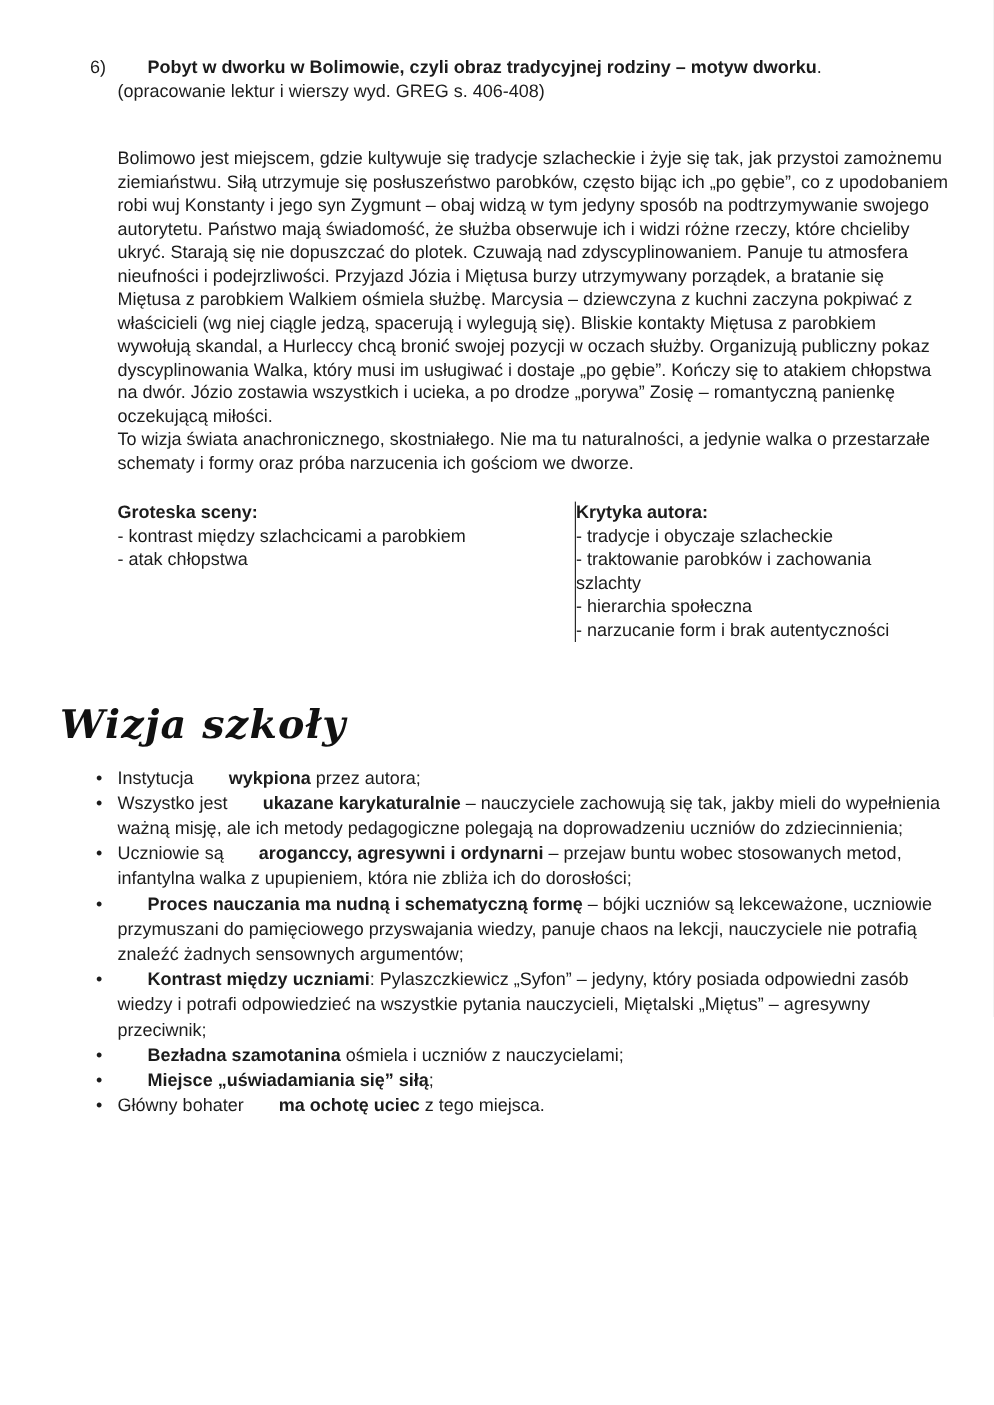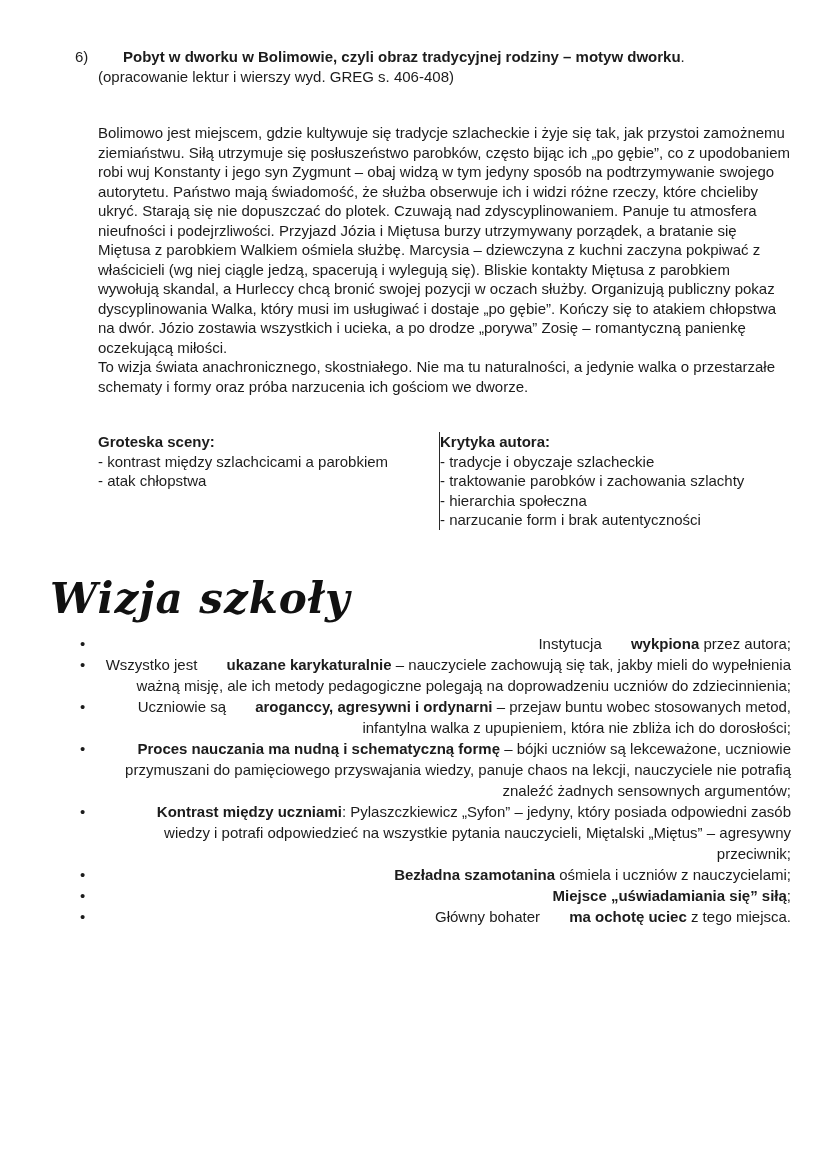--- a/index.html
+++ b/index.html
@@ -22,51 +22,51 @@
     width: 716px;
   }
   .topic-header { display: flex; }
   .topic-number { width: 23px; flex-shrink: 0; }
   .topic-title b { font-weight: 700; }
   .indent { margin-left: 23px; }
   .summary { margin-top: 37px; width: 693px; }
   .summary p { margin: 0; }
   .comparison {
     display: flex;
-    margin-top: 36px;
+    margin-top: 22px;
     width: 648px;
+    gap: 40px;
   }
   .comparison .col-left {
     width: 333px;
     flex-shrink: 0;
     padding-right: 8px;
   }
   .comparison .col-right {
     border-left: 1.5px solid #2a2a2a;
     padding-left: 0;
     flex: 1;
   }
   .col-header { font-weight: 700; }
   .col-item { font-weight: 400; }
   .script-heading {
     margin: 50px 0 0 -25px;
     font-family: "DejaVu Serif", serif;
     font-style: italic;
     font-weight: 700;
-    font-size: 42px;
+    font-size: 33px;
     line-height: 38px;
     letter-spacing: 1px;
     color: #111111;
   }
   ul.bullets {
     list-style: none;
     margin: 15px 0 0 0;
     padding: 0 0 0 23px;
     width: 693px;
-    text-align: right;
   }
   ul.bullets li {
     position: relative;
     line-height: 21px;
     margin: 0;
   }
   ul.bullets li::before {
     content: "\2022";
     position: absolute;
     left: -18px;

